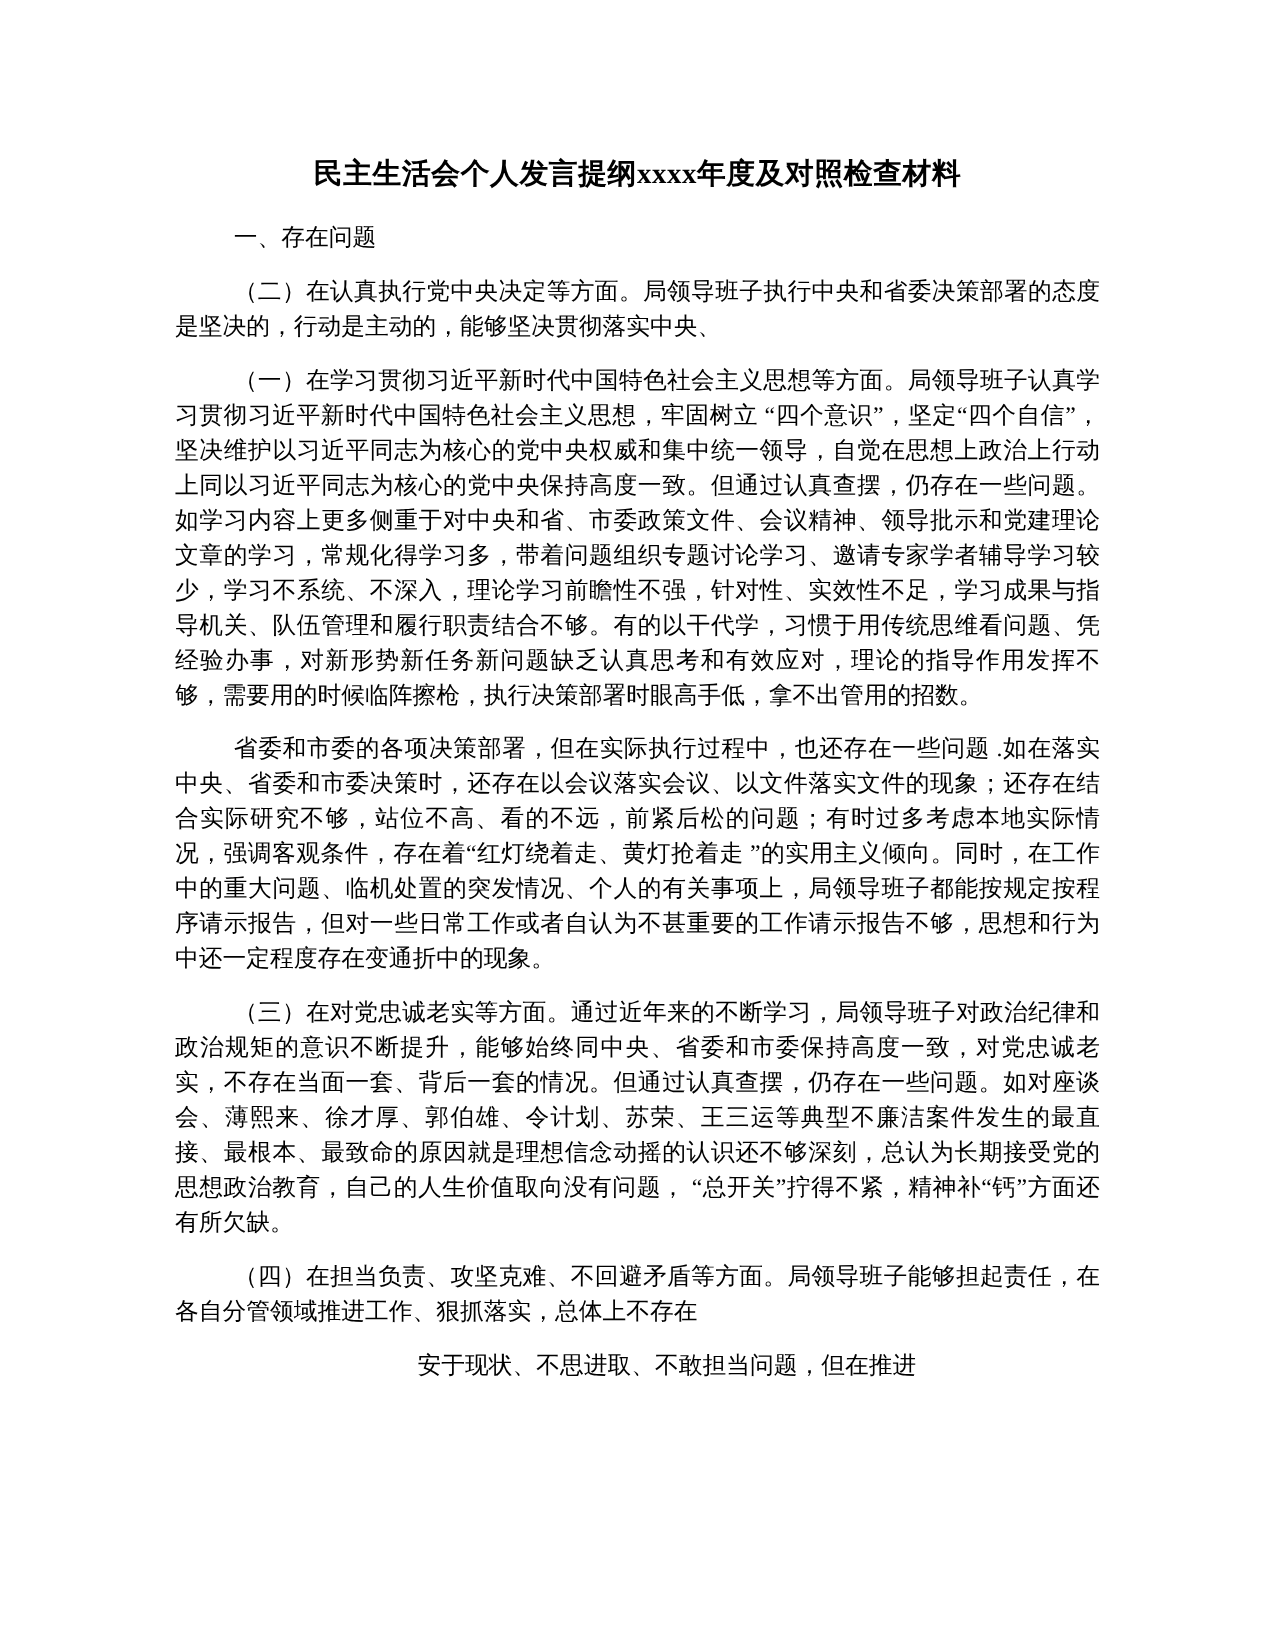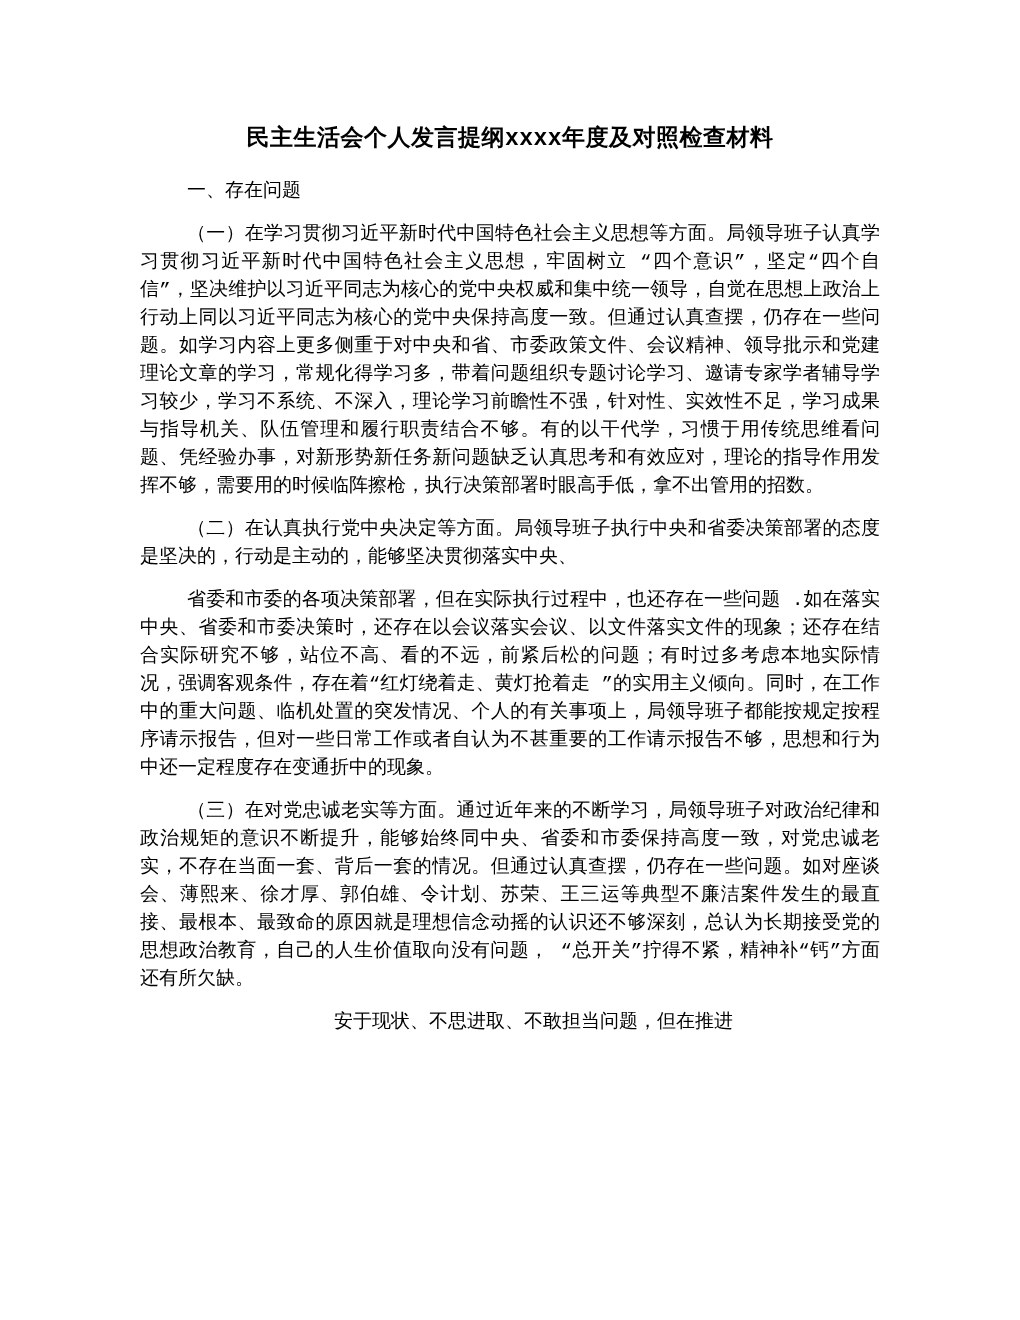--- a/index.html
+++ b/index.html
@@ -8,21 +8,21 @@
     background: #ffffff;
   }
   .page {
     position: relative;
     width: 1020px;
     height: 1320px;
     box-sizing: border-box;
     background: #ffffff;
     color: #000000;
     padding: 124px 140px 0 140px;
-    font-family: Liberation Mono, monospace;
+    font-family: Liberation Serif, serif;
     overflow: hidden;
   }
   .doc-title {
     font-size: 23px;
     line-height: 30px;
     font-weight: bold;
     text-align: center;
     margin: 0 0 23px 0;
     letter-spacing: 0.5px;
   }
@@ -40,24 +40,25 @@
 </style>
 </head>
 <body>
 
 <div class="page">
   <h1 class="doc-title">民主生活会个人发言提纲xxxx年度及对照检查材料</h1>
 
 
   <p class="para">一、存在问题</p>
 
+  <p class="para">（二）在认真执行党中央决定等方面。局领导班子执行中央和省委决策部署的态度是坚决的，行动是主动的，能够坚决贯彻落实中央、</p>
+
   <p class="para">（一）在学习贯彻习近平新时代中国特色社会主义思想等方面。局领导班子认真学习贯彻习近平新时代中国特色社会主义思想，牢固树立 “四个意识”，坚定“四个自信”，坚决维护以习近平同志为核心的党中央权威和集中统一领导，自觉在思想上政治上行动上同以习近平同志为核心的党中央保持高度一致。但通过认真查摆，仍存在一些问题。如学习内容上更多侧重于对中央和省、市委政策文件、会议精神、领导批示和党建理论文章的学习，常规化得学习多，带着问题组织专题讨论学习、邀请专家学者辅导学习较少，学习不系统、不深入，理论学习前瞻性不强，针对性、实效性不足，学习成果与指导机关、队伍管理和履行职责结合不够。有的以干代学，习惯于用传统思维看问题、凭经验办事，对新形势新任务新问题缺乏认真思考和有效应对，理论的指导作用发挥不够，需要用的时候临阵擦枪，执行决策部署时眼高手低，拿不出管用的招数。</p>
-
-  <p class="para">（二）在认真执行党中央决定等方面。局领导班子执行中央和省委决策部署的态度是坚决的，行动是主动的，能够坚决贯彻落实中央、</p>
 
   <p class="para">省委和市委的各项决策部署，但在实际执行过程中，也还存在一些问题 .如在落实中央、省委和市委决策时，还存在以会议落实会议、以文件落实文件的现象；还存在结合实际研究不够，站位不高、看的不远，前紧后松的问题；有时过多考虑本地实际情况，强调客观条件，存在着“红灯绕着走、黄灯抢着走 ”的实用主义倾向。同时，在工作中的重大问题、临机处置的突发情况、个人的有关事项上，局领导班子都能按规定按程序请示报告，但对一些日常工作或者自认为不甚重要的工作请示报告不够，思想和行为中还一定程度存在变通折中的现象。</p>
 
   <p class="para">（三）在对党忠诚老实等方面。通过近年来的不断学习，局领导班子对政治纪律和政治规矩的意识不断提升，能够始终同中央、省委和市委保持高度一致，对党忠诚老实，不存在当面一套、背后一套的情况。但通过认真查摆，仍存在一些问题。如对座谈会、薄熙来、徐才厚、郭伯雄、令计划、苏荣、王三运等典型不廉洁案件发生的最直接、最根本、最致命的原因就是理想信念动摇的认识还不够深刻，总认为长期接受党的思想政治教育，自己的人生价值取向没有问题， “总开关”拧得不紧，精神补“钙”方面还有所欠缺。</p>
 
+  <p class="para">（四）在担当负责、攻坚克难、不回避矛盾等方面。局领导班子能够担起责任，在各自分管领域推进工作、狠抓落实，总体上不存在</p>
 
   <p class="para no-justify">安于现状、不思进取、不敢担当问题，但在推进</p>
 
 </div>
 
 </body></html>

